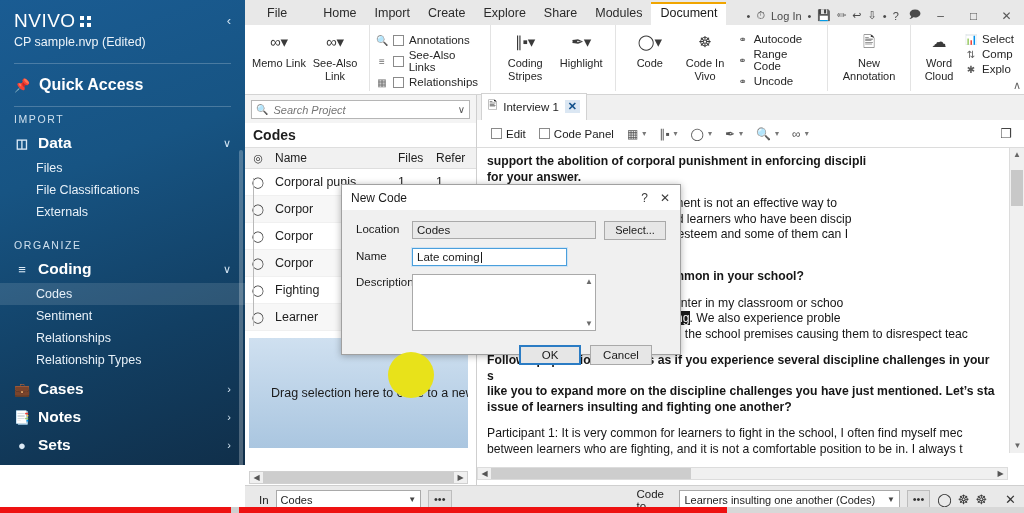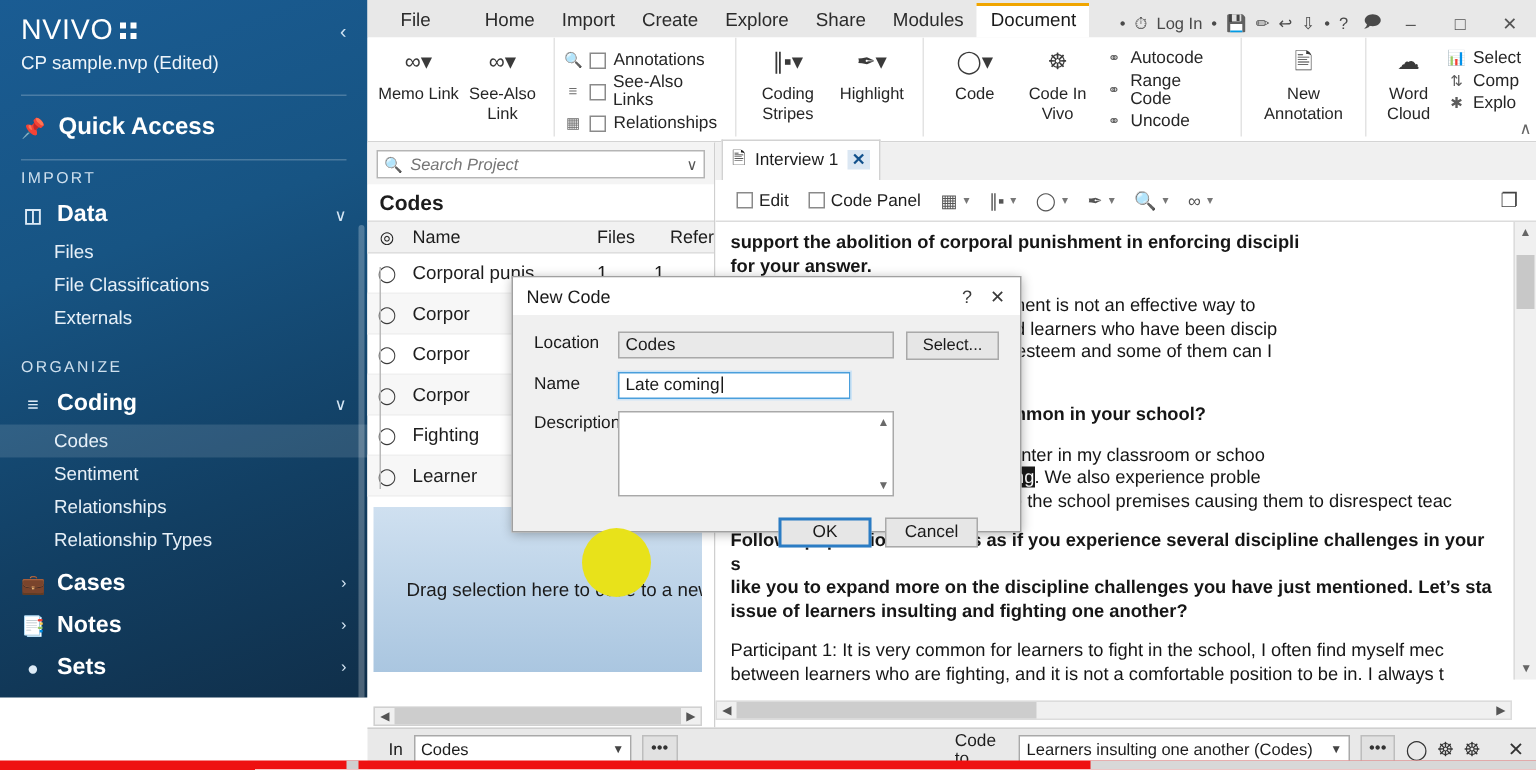--- a/index.html
+++ b/index.html
@@ -66,21 +66,21 @@
   .searchwrap { padding:5px 6px 4px 6px; background:#f4f4f4;}
   .searchbox { display:flex; align-items:center; height:19px; border:1px solid #b5b5b5; background:#fff; padding: 0 4px; }
   .searchbox .sico { font-size:10px; color:#7a7a7a; margin-right:5px;}
   .searchbox input { border:0; outline:0; flex:1; font-size:11px; font-style:italic; color:#8d8d8d; font-family:"Liberation Sans",sans-serif;}
   .searchbox .dchev { font-size:10px; color:#555; }
   .codes-title { font-size:14px; font-weight:bold; color:#1d1d1d; padding:4px 8px 4px 8px; background:#fff;}
   .lhead { display:flex; align-items:center; height:22px; background:#f1f1f1; border-top:1px solid #dedede; border-bottom:1px solid #dedede; font-size:12px; color:#1d1d1d;}
   .lhead .c1 { width:26px; text-align:center; font-size:11px;}
   .lhead .c2 { flex:1; padding-left:4px;}
   .lhead .c3 { width:38px; }
-  .lhead .c4 { width:40px;text-align:right; }
+  .lhead .c4 { width:40px; }
   .lrowi { display:flex; align-items:center; height:27px; font-size:12.5px; color:#1d1d1d; border-bottom:1px solid #f0f0f0;}
   .lrowi:nth-child(even){ background:#f7f7f7; }
   .lrowi .c1 { width:26px; text-align:center; color:#3a3a3a; font-size:11px;}
   .lrowi .c2 { flex:1; padding-left:4px; white-space:nowrap; overflow:hidden;}
   .lrowi .c3 { width:38px; }
   .lrowi .c4 { width:40px; }
   .treeline { position:absolute; left:253px; top:178px; width:1px; height:148px; background:#b9b9b9;}
   .dropzone { position:absolute; left:249px; top:338px; width:219px; height:110px;
      background:linear-gradient(180deg,#cfe0f0,#aac6e0); color:#1a1a1a; font-size:12.5px;
      display:flex; align-items:center; padding-left:22px; white-space:nowrap; overflow:hidden; }

